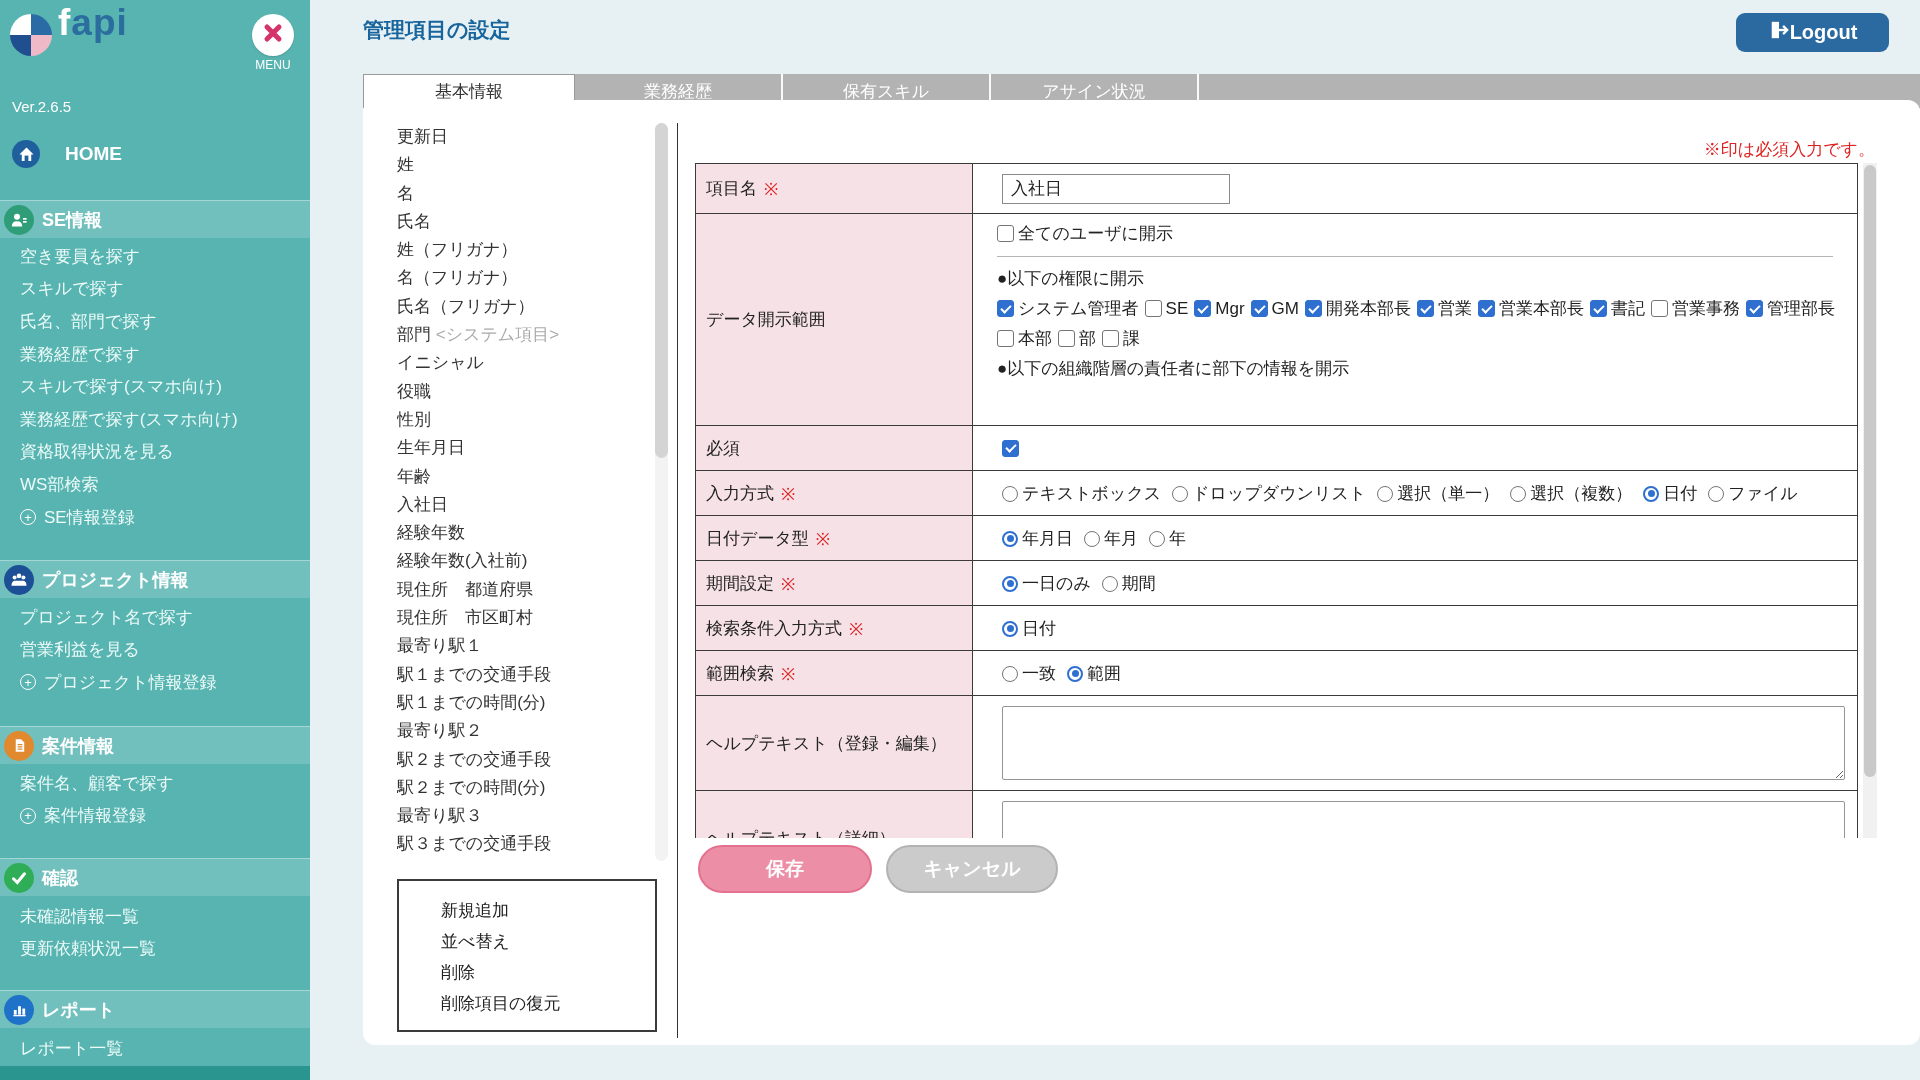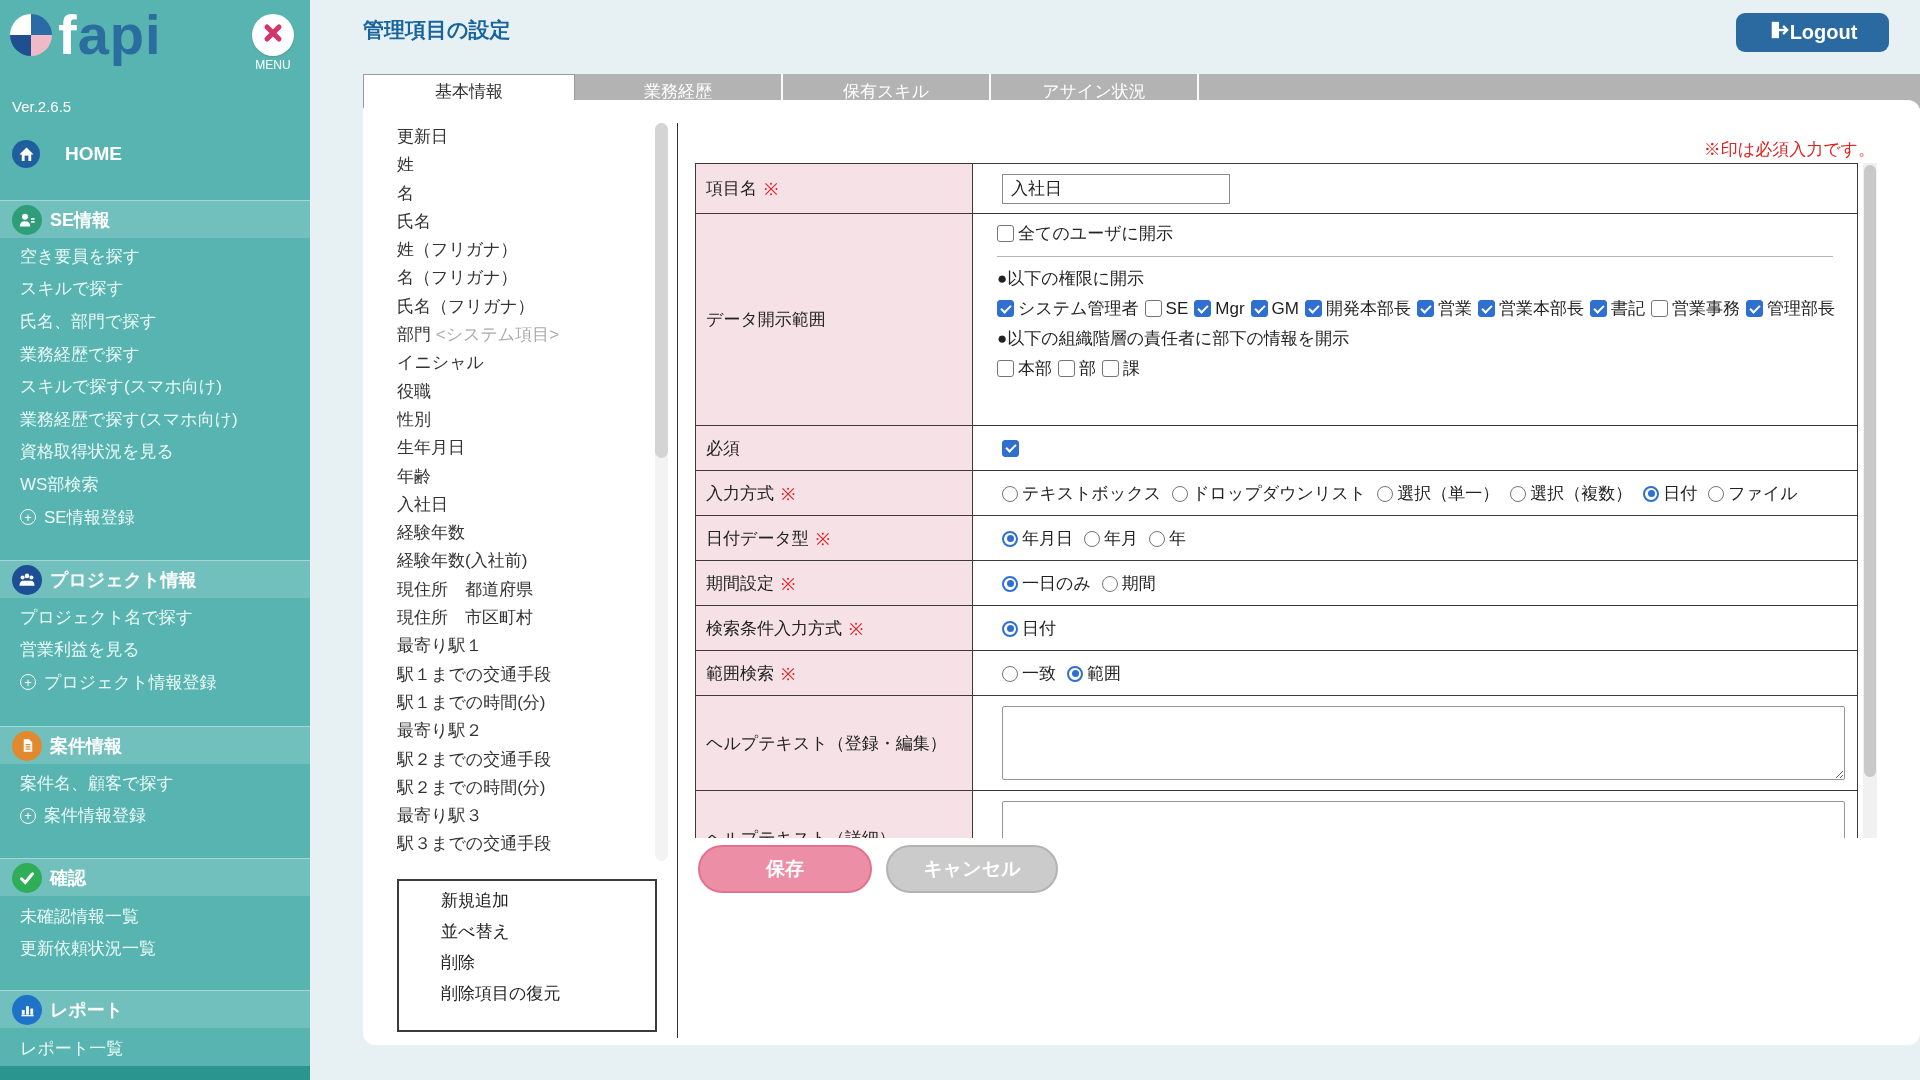--- a/index.html
+++ b/index.html
@@ -4,32 +4,32 @@
 <style>
   *{margin:0;padding:0;box-sizing:border-box;font-family:"Liberation Sans",sans-serif;}
   html,body{width:1920px;height:1080px;}
   body{position:relative;overflow:hidden;background:#e7f1f4;}
 
   
   .sidebar{position:absolute;left:0;top:0;width:310px;height:1080px;background:#58b4b1;overflow:hidden;}
   .sb-bottom{position:absolute;left:0;bottom:0;width:310px;height:14px;background:#2a948f;}
   .logo-circle{position:absolute;left:10px;top:14px;width:42px;height:42px;border-radius:50%;
     background:conic-gradient(#2a6ba6 0 90deg,#f0b9c8 90deg 180deg,#1f4f8f 180deg 270deg,#ffffff 270deg 360deg);}
-  .logo-text{position:absolute;left:58px;top:2px;font-size:56px;font-weight:bold;color:#2a6d9e;letter-spacing:1px;}
+  .logo-text{position:absolute;left:58px;top:2px;font-size:37px;font-weight:bold;color:#2a6d9e;letter-spacing:1px;}
   .logo-text .lf{color:#ffffff;}
   .menu-btn{position:absolute;left:252px;top:14px;width:42px;height:42px;background:#fff;border-radius:50%;
     display:flex;align-items:center;justify-content:center;cursor:pointer;box-shadow:0 1px 2px rgba(0,0,0,.15);}
   .menu-label{position:absolute;left:250px;top:58px;width:46px;text-align:center;color:#fff;font-size:12px;}
   .version{position:absolute;left:12px;top:98px;color:#fff;font-size:15px;}
   .home-item{position:absolute;left:12px;top:140px;display:flex;align-items:center;gap:25px;color:#fff;font-weight:bold;font-size:19px;cursor:pointer;}
   .icon-circle{border-radius:50%;display:flex;align-items:center;justify-content:center;flex:none;}
   .ic-28{width:28px;height:28px;}
   .ic-30{width:30px;height:30px;}
   .nav-header{position:absolute;left:0;width:310px;height:38px;background:rgba(255,255,255,.16);
-    border-top:1px solid rgba(255,255,255,.35);display:flex;align-items:center;gap:8px;padding-left:12px;
+    border-top:1px solid rgba(255,255,255,.35);display:flex;align-items:center;gap:8px;padding-left:4px;
     color:#fff;font-weight:bold;font-size:18px;cursor:pointer;}
   .nav-items{position:absolute;left:20px;color:#ecfbf9;font-size:17px;}
   .nav-item{height:32.6px;display:flex;align-items:center;gap:8px;cursor:pointer;white-space:nowrap;}
   .plus-circle{width:16px;height:16px;border:1.5px solid #fff;border-radius:50%;color:#fff;font-size:13px;
     display:flex;align-items:center;justify-content:center;flex:none;line-height:1;}
 
   
   .main-title{position:absolute;left:363px;top:16px;font-size:21px;font-weight:bold;color:#17659c;}
   .logout-btn{position:absolute;left:1736px;top:13px;width:153px;height:39px;background:#2b6aa0;border-radius:9px;
     color:#fff;display:flex;align-items:center;justify-content:center;font-size:20px;font-weight:bold;cursor:pointer;}
@@ -44,21 +44,21 @@
   
   .panel{position:absolute;left:363px;top:100px;width:1557px;height:945px;background:#fff;border-radius:12px;}
   .field-list{position:absolute;left:34px;top:23px;width:252px;height:738px;overflow:hidden;font-size:17px;
     line-height:28.3px;color:#333;}
   .field-item{white-space:nowrap;cursor:pointer;}
   .fl-suffix{color:#aaa;}
   .list-scrollbar{position:absolute;left:292px;top:23px;width:13px;height:738px;background:#f3f3f3;border-radius:7px;}
   .list-thumb{position:absolute;left:0;top:0;width:13px;height:335px;background:#d4d4d4;border-radius:7px;cursor:pointer;}
   .v-divider{position:absolute;left:314px;top:23px;width:1px;height:915px;background:#333;}
   .action-box{position:absolute;left:34px;top:779px;width:260px;height:153px;border:2px solid #3a3a3a;
-    padding:4px 0 0 42px;font-size:17px;color:#222;}
+    padding:14px 0 0 42px;font-size:17px;color:#222;}
   .action-item{line-height:31px;cursor:pointer;}
   .required-note{position:absolute;top:38px;right:45px;color:#dd2222;font-size:17px;}
 
   
   .form-wrap{position:absolute;left:332px;top:63px;width:1163px;height:675px;overflow:hidden;}
   .ftable{width:100%;border:1px solid #3a3a3a;border-bottom:none;}
   .frow{display:flex;border-bottom:1px solid #3a3a3a;}
   .fl-cell{width:277px;flex:none;background:#f5e1e6;border-right:1px solid #3a3a3a;display:flex;align-items:center;
     padding-left:10px;font-size:17px;color:#222;}
   .req{color:#dd2222;margin-left:7px;}
@@ -307,22 +307,22 @@
         </div>
         <div class="frow r-disclosure">
           <div class="fl-cell">
             <span>データ開示範囲</span>
           </div>
           <div class="fv-cell">
             <div class="dline"><span class="opt"><span class="cb"></span><span>全てのユーザに開示</span></span></div>
             <div class="sep-line"></div>
             <div class="dline">●以下の権限に開示</div>
             <div class="perm-line"><span class="pitem"><span class="cb on"></span>システム管理者</span><span class="pitem"><span class="cb"></span>SE</span><span class="pitem"><span class="cb on"></span>Mgr</span><span class="pitem"><span class="cb on"></span>GM</span><span class="pitem"><span class="cb on"></span>開発本部長</span><span class="pitem"><span class="cb on"></span>営業</span><span class="pitem"><span class="cb on"></span>営業本部長</span><span class="pitem"><span class="cb on"></span>書記</span><span class="pitem"><span class="cb"></span>営業事務</span><span class="pitem"><span class="cb on"></span>管理部長</span></div>
+            <div class="dline"><span class="pitem"><span class="cb"></span>本部</span><span class="pitem"><span class="cb"></span>部</span><span class="pitem"><span class="cb"></span>課</span></div>
             <div class="dline">●以下の組織階層の責任者に部下の情報を開示</div>
-            <div class="dline"><span class="pitem"><span class="cb"></span>本部</span><span class="pitem"><span class="cb"></span>部</span><span class="pitem"><span class="cb"></span>課</span></div>
           </div>
         </div>
         <div class="frow r-required">
           <div class="fl-cell">
             <span>必須</span>
           </div>
           <div class="fv-cell">
             <span class="cb on"></span>
           </div>
         </div>

